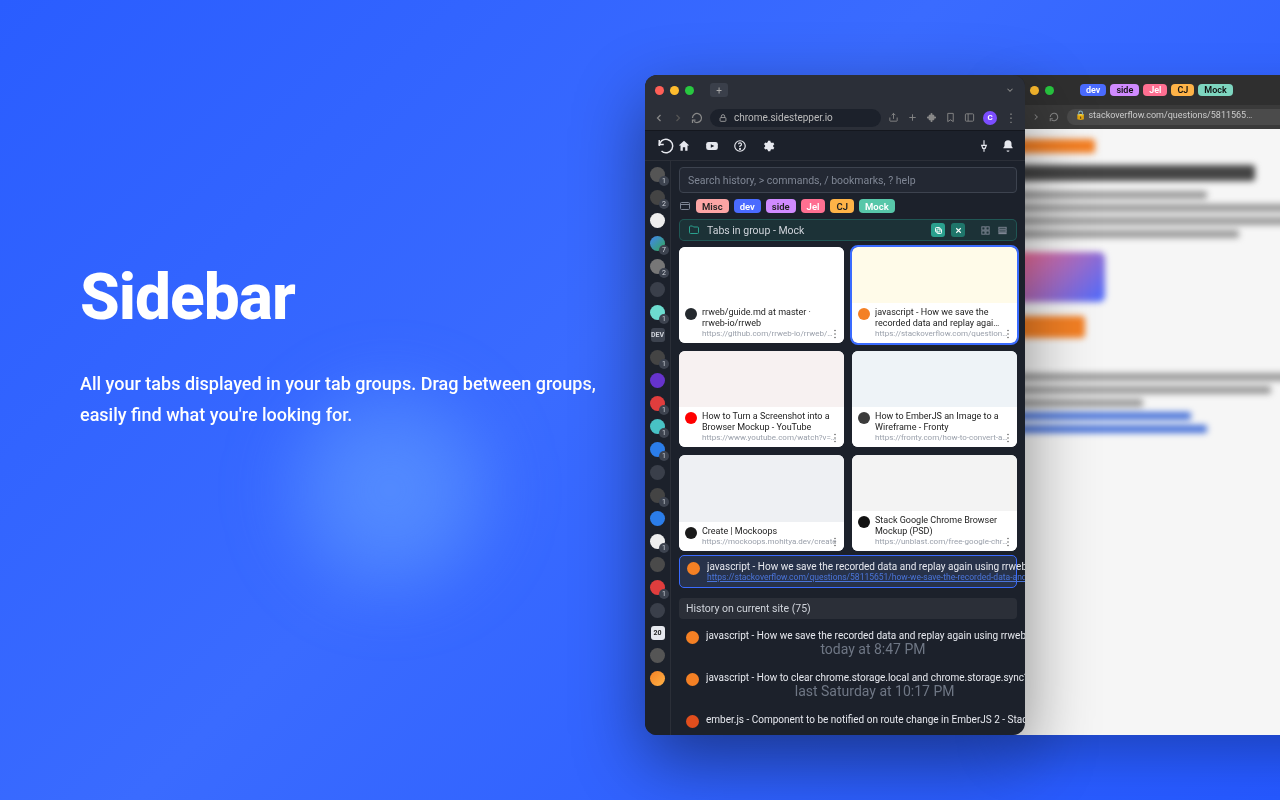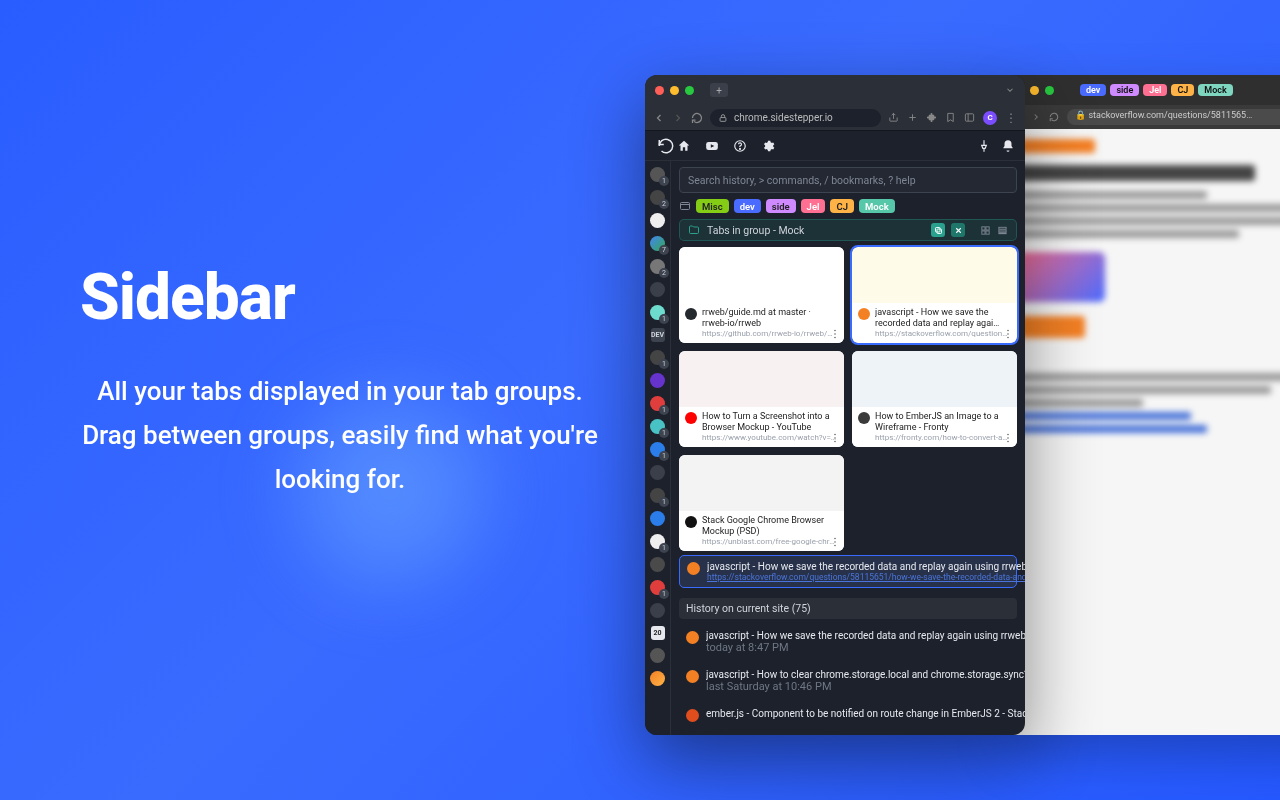--- a/index.html
+++ b/index.html
@@ -9,21 +9,21 @@
   background: linear-gradient(135deg, #2a5dff 0%, #3a6bff 45%, #2558ff 100%);
   position: relative;
 }
 .glow {
   position: absolute; left: 280px; top: 380px; width: 220px; height: 220px;
   background: radial-gradient(circle, rgba(100,160,255,.75), rgba(40,90,255,0));
   filter: blur(30px); border-radius: 50%;
 }
 .hero { position: absolute; left: 80px; top: 260px; color: #fff; width: 520px; }
 .hero h1 { font-size: 64px; font-weight: 800; letter-spacing: -1px; margin-bottom: 34px; }
-.hero p { font-size: 26px; line-height: 1.7; font-weight: 500; text-align: center; }
+.hero p { font-size: 18px; line-height: 1.7; font-weight: 500; }
 
 
 .shot-wrap { position: absolute; right: 0; top: 75px; width: 635px; height: 660px; }
 
 
 .win2 {
   position: absolute; left: 360px; top: 0; width: 340px; height: 660px;
   background: #f6f6f6; border-radius: 12px; overflow: hidden;
   box-shadow: 0 20px 50px rgba(0,0,0,.25);
 }
@@ -79,21 +79,21 @@
 .rail .ri { width:15px; height:15px; border-radius:50%; position:relative;}
 .rail .ri .badge { position:absolute; right:-4px; bottom:-4px; min-width:10px; height:10px; border-radius:5px; background:#3d434f; color:#cfd3da; font-size:7px; display:flex; align-items:center; justify-content:center; padding:0 2px;}
 .rail .sq { width:14px; height:14px; border-radius:3px; background:#3d434f; font-size:7px; color:#cfd3da; display:flex; align-items:center; justify-content:center; font-weight:700;}
 
 .main { flex:1; display:flex; flex-direction:column; overflow:hidden; }
 
 .search { margin:6px 8px; height:26px; border:1px solid #3d434f; border-radius:4px; background:#232833; display:flex; align-items:center; padding:0 8px; color:#7f8694; font-size:10.5px;}
 
 .chiprow { margin:0 8px 6px; display:flex; gap:5px; align-items:center; }
 .chip { font-size:9.5px; padding:1.5px 6px; border-radius:4px; font-weight:600;}
-.chip.misc { background:#84cc16; color:#222; }
+.chip.misc { background:#fca5a5; color:#222; }
 .chip.dev  { background:#4a6bff; color:#fff;}
 .chip.side { background:#d08aff; color:#222;}
 .chip.jel  { background:#ff6f91; color:#fff;}
 .chip.cj   { background:#ffb347; color:#222;}
 .chip.mock { background:#57c7a9; color:#fff;}
 .chipicon { width:12px; height:12px; color:#7f8694;}
 
 .grouphdr { margin:0 8px 6px; height:22px; background:#1f766b33; border:1px solid #2aa08e55; border-radius:5px; display:flex; align-items:center; padding:0 8px; gap:7px; font-size:10.5px; color:#cfd3da;}
 .grouphdr .folder { width:12px; height:12px; color:#2aa08e;}
 .grouphdr .actions { margin-left:auto; display:flex; gap:6px; align-items:center;}
@@ -124,21 +124,21 @@
 }
 .listitem.active { border:1px solid #3a6bff; background:#27324a;}
 .listitem .fav2 { width:13px; height:13px; border-radius:50%; flex-shrink:0; margin-top:1px;}
 .listitem .txt2 { flex:1; font-size:10px;}
 .listitem .ttl { color:#e6e8ee; white-space:nowrap; overflow:hidden; text-overflow:ellipsis;}
 .listitem .url2{ color:#6f7785; font-size:8.5px; white-space:nowrap; overflow:hidden; text-overflow:ellipsis;}
 .listitem .url2.link { color:#4a74d9; text-decoration:underline;}
 .listitem .info { width:12px; height:12px; color:#9aa0ab; align-self:center;}
 
 .hist .ttl { color:#e6e8ee; font-size:10px;}
-.hist .ts  { color:#6f7785; font-size:11px;}
+.hist .ts  { color:#6f7785; font-size:14px;text-align:center;}
 
 svg { display:block; }
 </style>
 </head>
 <body>
 
 <div class="stage">
   <div class="glow"></div>
 
   <div class="hero">
@@ -442,20 +442,35 @@
                     <div class="u">https://fronty.com/how-to-convert-an-i…</div>
                   </div>
               </div>
               <svg class="more" viewBox="0 0 24 24" fill="#666">
                   <circle cx="12" cy="5" r="1.6"></circle>
                   <circle cx="12" cy="12" r="1.6"></circle>
                   <circle cx="12" cy="19" r="1.6"></circle>
                 </svg>
             </div>
             <div class="card">
+              <div class="thumb" style="background:#eef0f3"></div>
+              <div class="meta">
+                <div class="fav" style="background:#1a1a1a"></div>
+                <div class="txt">
+                    <div class="t">Create | Mockoops</div>
+                    <div class="u">https://mockoops.mohitya.dev/create</div>
+                  </div>
+              </div>
+              <svg class="more" viewBox="0 0 24 24" fill="#666">
+                  <circle cx="12" cy="5" r="1.6"></circle>
+                  <circle cx="12" cy="12" r="1.6"></circle>
+                  <circle cx="12" cy="19" r="1.6"></circle>
+                </svg>
+            </div>
+            <div class="card">
               <div class="thumb" style="background:#f3f3f3"></div>
               <div class="meta">
                 <div class="fav" style="background:#111"></div>
                 <div class="txt">
                     <div class="t">Stack Google Chrome Browser Mockup (PSD)</div>
                     <div class="u">https://unblast.com/free-google-chrom…</div>
                   </div>
               </div>
               <svg class="more" viewBox="0 0 24 24" fill="#666">
                   <circle cx="12" cy="5" r="1.6"></circle>
@@ -483,21 +498,21 @@
             <div class="fav2" style="background:#f48024"></div>
             <div class="txt2">
                 <div class="ttl">javascript - How we save the recorded data and replay again using rrweb? …</div>
                 <div class="ts">today at 8:47 PM</div>
               </div>
           </div>
           <div class="listitem hist" style="background:transparent; padding-bottom:2px;">
             <div class="fav2" style="background:#f48024"></div>
             <div class="txt2">
                 <div class="ttl">javascript - How to clear chrome.storage.local and chrome.storage.sync? - …</div>
-                <div class="ts">last Saturday at 10:46 PM</div>
+                <div class="ts">last Saturday at 10:17 PM</div>
               </div>
           </div>
           <div class="listitem hist" style="background:transparent; padding-bottom:0;">
             <div class="fav2" style="background:#e14e1d"></div>
             <div class="txt2">
                 <div class="ttl">ember.js - Component to be notified on route change in EmberJS 2 - Stack…</div>
               </div>
           </div>
 
         </div>

